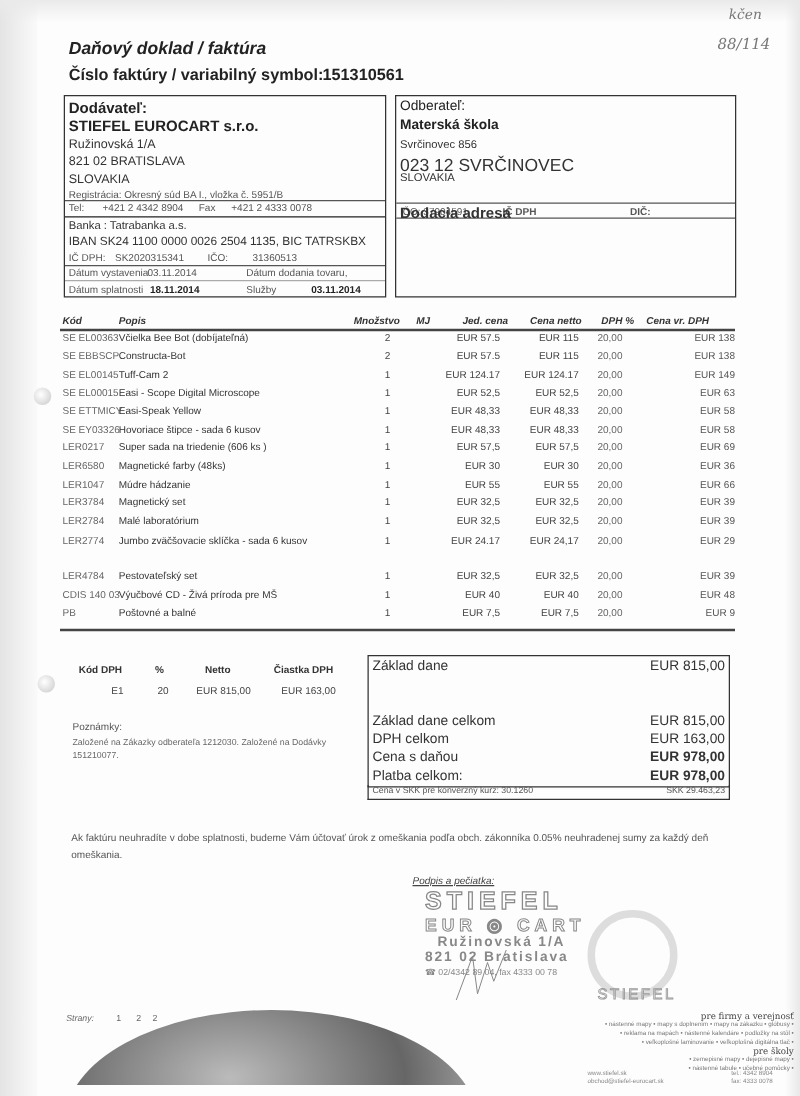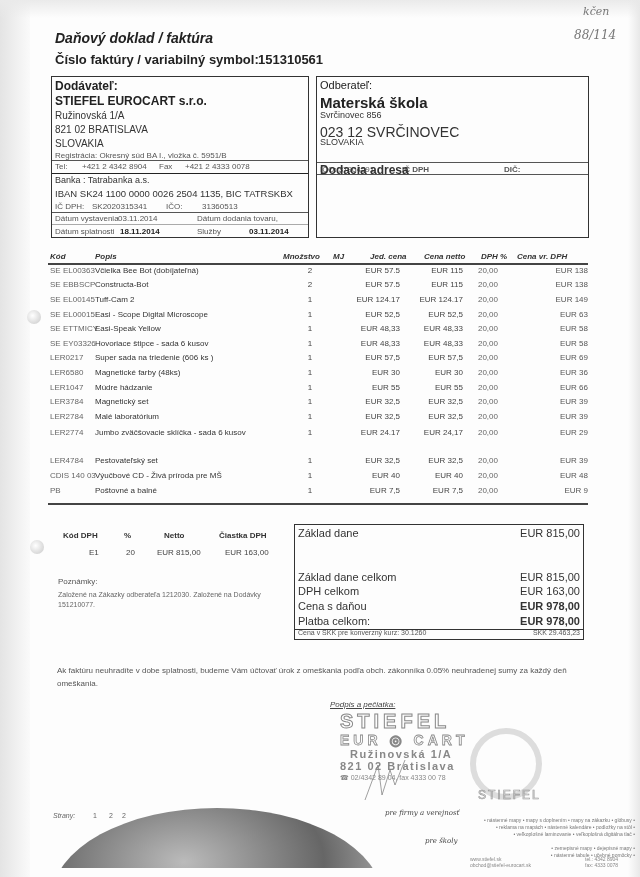--- a/index.html
+++ b/index.html
@@ -85,21 +85,21 @@
 
   .pages { position:absolute; left:53px; top:812px; font-size:7px; font-style:italic; color:#666; }
   .page-num { position:absolute; top:812px; font-size:7px; color:#666; }
 
   .globe { position:absolute; left:52px; top:808px; width:330px; height:60px; overflow:hidden; }
   .globe-inner {
     position:absolute; left:0; top:0; width:330px; height:180px; border-radius:50% 50% 0 0;
     background:radial-gradient(ellipse at 40% 30%, #bbb, #666 50%, #999 70%, #444);
   }
   .ad { position:absolute; left:385px; top:810px; width:250px; font-size:5px; color:#777; line-height:7px; text-align:right; }
-  .ad .script { font-family:"DejaVu Serif", serif; font-style:italic; font-size:7px; color:#444; text-align:left; }
+  .ad .script { font-family:"DejaVu Serif", serif; font-size:7px; color:#444; text-align:right; }
   .ad-contact { position:absolute; left:470px; top:856px; font-size:5px; color:#888; line-height:6px; }
   .ad-phone { position:absolute; left:585px; top:856px; font-size:5px; color:#888; line-height:6px; text-align:right; }
 </style>
 </head>
 <body>
 
 <div class="scan-shade"></div>
 <div class="scan-shade-top"></div>
 <div class="scan-shade-right"></div>
 <div class="punch-hole" style="left:27px; top:310px;"></div>
@@ -137,21 +137,21 @@
   <div class="t s-sm" style="left:145px; top:137px;">Dátum dodania tovaru,</div>
   <div class="line" style="top:147px; border-color:#aaa;"></div>
   <div class="t s-sm" style="left:3px; top:150px;">Dátum splatnosti</div>
   <div class="t s-sm" style="left:68px; top:150px; font-weight:bold; color:#222;">18.11.2014</div>
   <div class="t s-sm" style="left:145px; top:150px;">Služby</div>
   <div class="t s-sm" style="left:197px; top:150px; font-weight:bold; color:#222;">03.11.2014</div>
 </div>
 
 <div class="box customer">
   <div class="t" style="left:3px; top:2px; font-size:11px;">Odberateľ:</div>
-  <div class="t s-name" style="left:3px; top:17px; font-size:15px;">Materská škola</div>
+  <div class="t s-name" style="left:3px; top:17px; font-size:11px;">Materská škola</div>
   <div class="t s-txt" style="left:3px; top:33px; font-size:9px;">Svrčinovec 856</div>
   <div class="t s-txt" style="left:3px; top:47px; font-size:14px;">023 12 SVRČINOVEC</div>
   <div class="t s-txt" style="left:3px; top:60px; font-size:9px;">SLOVAKIA</div>
   <div class="line" style="top:85px;"></div>
   <div class="t s-sm" style="left:3px; top:88px;">IČO: 37904591</div>
   <div class="t s-sm" style="left:85px; top:88px; font-weight:bold;">IČ DPH</div>
   <div class="t s-sm" style="left:187px; top:88px; font-weight:bold;">DIČ:</div>
   <div class="line" style="top:97px;"></div>
   <div class="t" style="left:3px; top:86px; font-size:12px; font-weight:bold; color:#333;">Dodacia adresa</div>
 </div>

